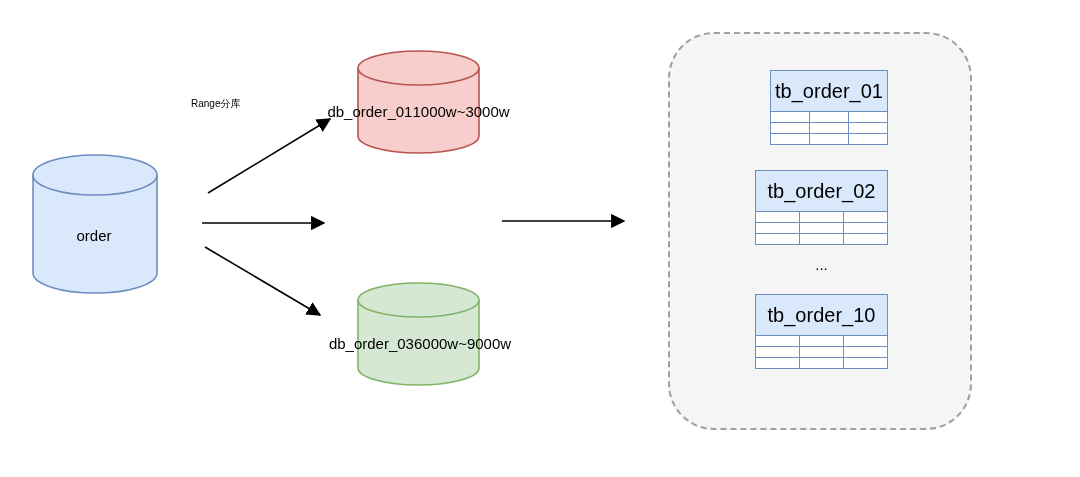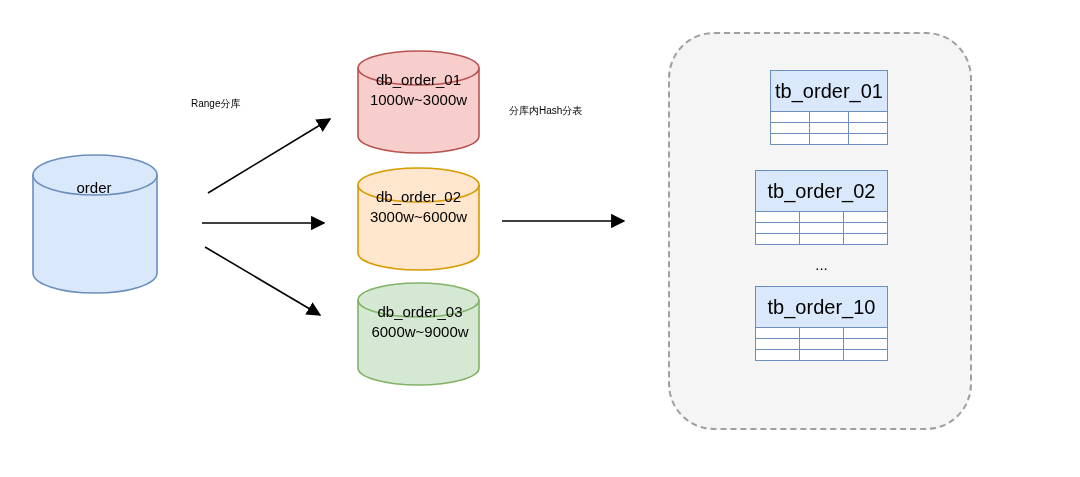--- a/index.html
+++ b/index.html
@@ -17,21 +17,21 @@
   .cyl-blue .body{fill:var(--blue-fill);stroke:var(--blue-stroke);}
   .cyl-blue .rim{stroke:var(--blue-stroke);}
   .cyl-red .body{fill:var(--red-fill);stroke:var(--red-stroke);}
   .cyl-red .rim{stroke:var(--red-stroke);}
   .cyl-orange .body{fill:var(--orange-fill);stroke:var(--orange-stroke);}
   .cyl-orange .rim{stroke:var(--orange-stroke);}
   .cyl-green .body{fill:var(--green-fill);stroke:var(--green-stroke);}
   .cyl-green .rim{stroke:var(--green-stroke);}
   .cyl-label{
     position:absolute;left:0;right:0;top:0;bottom:0;
-    display:flex;flex-direction:column;align-items:center;justify-content:flex-start;
+    display:flex;flex-direction:row;align-items:center;justify-content:center;
     font-size:15px;line-height:20px;text-align:center;
   }
   .cyl-label.shift{padding-top:24px;}
   .cyl-label.shift-sm{padding-top:20px;}
 
   
   .txt{position:absolute;font-size:10px;white-space:nowrap;}
 
   
   .group{
@@ -94,43 +94,32 @@
     <svg width="123" height="104">
       <path class="body" d="M1,18 A60.5,17 0 0 1 122,18 L122,86 A60.5,17 0 0 1 1,86 Z"></path>
       <path class="rim" d="M1,18 A60.5,17 0 0 0 122,18"></path>
     </svg>
     <div class="cyl-label shift-sm">
       <span>db_order_01</span>
       <span>1000w~3000w</span>
     </div>
   </div>
 
-  <div class="cyl cyl-orange" style="left:357px;top:167px;width:123px;height:104px;">
-    <svg width="123" height="104">
-      <path class="body" d="M1,18 A60.5,17 0 0 1 122,18 L122,86 A60.5,17 0 0 1 1,86 Z"></path>
-      <path class="rim" d="M1,18 A60.5,17 0 0 0 122,18"></path>
-    </svg>
-    <div class="cyl-label shift-sm">
-      <span>db_order_02</span>
-      <span>3000w~6000w</span>
-    </div>
-  </div>
 
   <div class="cyl cyl-green" style="left:357px;top:282px;width:126px;height:104px;">
     <svg width="123" height="104">
       <path class="body" d="M1,18 A60.5,17 0 0 1 122,18 L122,86 A60.5,17 0 0 1 1,86 Z"></path>
       <path class="rim" d="M1,18 A60.5,17 0 0 0 122,18"></path>
     </svg>
     <div class="cyl-label shift-sm">
       <span>db_order_03</span>
       <span>6000w~9000w</span>
     </div>
   </div>
 
-  <div class="txt" style="left:509px;top:104px;">分库内Hash分表</div>
 
 
   <div class="group">
 
     <div class="tbl" style="top:36px;padding-left:15px;">
       <div class="tbl-header">tb_order_01</div>
       <div class="tbl-grid">
         <div class="tbl-cell"></div>
         <div class="tbl-cell"></div>
         <div class="tbl-cell"></div>
@@ -153,21 +142,21 @@
         <div class="tbl-cell"></div>
         <div class="tbl-cell"></div>
         <div class="tbl-cell"></div>
         <div class="tbl-cell"></div>
         <div class="tbl-cell"></div>
       </div>
     </div>
 
     <div class="ellipsis">...</div>
 
-    <div class="tbl" style="top:252px;">
+    <div class="tbl" style="top:260px;">
       <div class="tbl-header">tb_order_10</div>
       <div class="tbl-grid">
         <div class="tbl-cell"></div>
         <div class="tbl-cell"></div>
         <div class="tbl-cell"></div>
         <div class="tbl-cell"></div>
         <div class="tbl-cell"></div>
         <div class="tbl-cell"></div>
         <div class="tbl-cell"></div>
         <div class="tbl-cell"></div>

